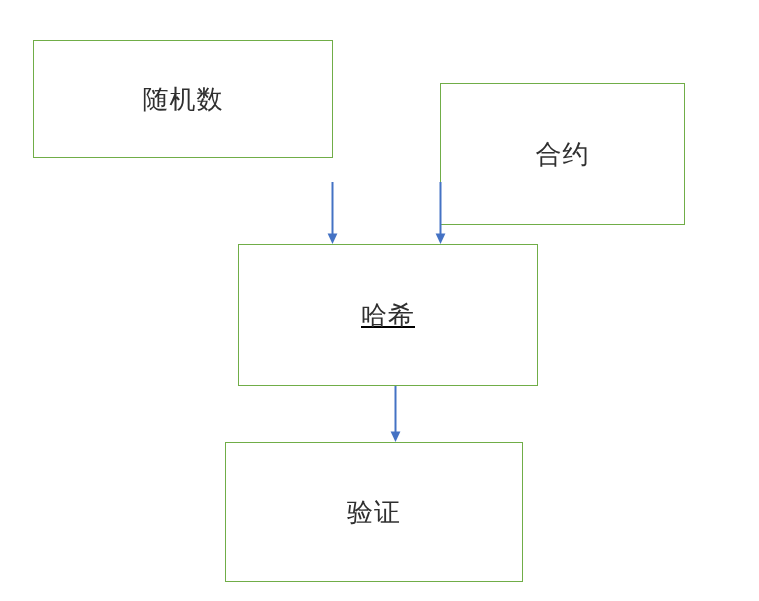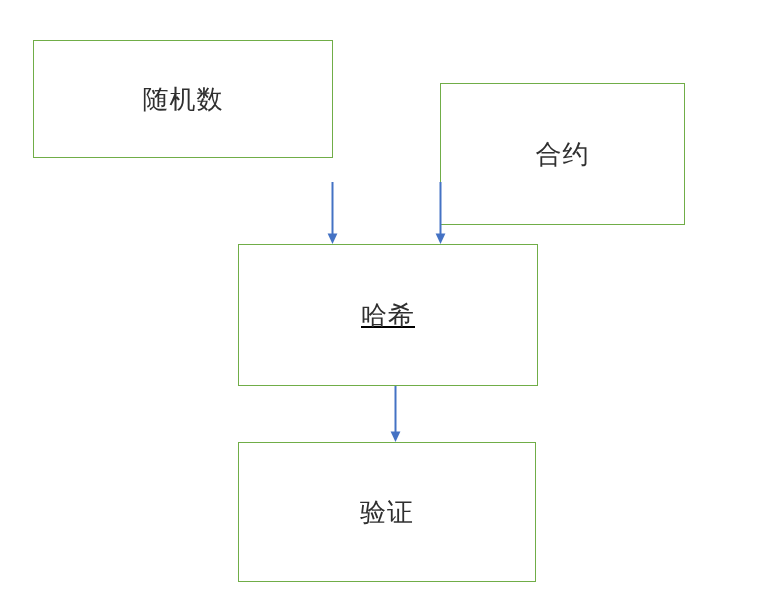--- a/index.html
+++ b/index.html
@@ -33,21 +33,21 @@
   }
   .node-label {
     font-size: 26px;
     letter-spacing: 1px;
     color: var(--text);
     white-space: nowrap;
   }
   #node-random   { left: 33px;  top: 40px;  width: 300px; height: 118px; }
   #node-contract { left: 440px; top: 40px;  width: 245px; height: 142px; margin-top: 43px; }
   #node-hash     { left: 238px; top: 244px; width: 300px; height: 142px; text-decoration: underline; }
-  #node-verify   { left: 238px; top: 442px; width: 298px; height: 140px; }
+  #node-verify   { left: 225px; top: 442px; width: 298px; height: 140px; }
   .edges {
     position: absolute;
     left: 0; top: 0;
     width: 759px; height: 601px;
     pointer-events: none;
   }
   .edge line {
     stroke: var(--arrow);
     stroke-width: 2;
   }

